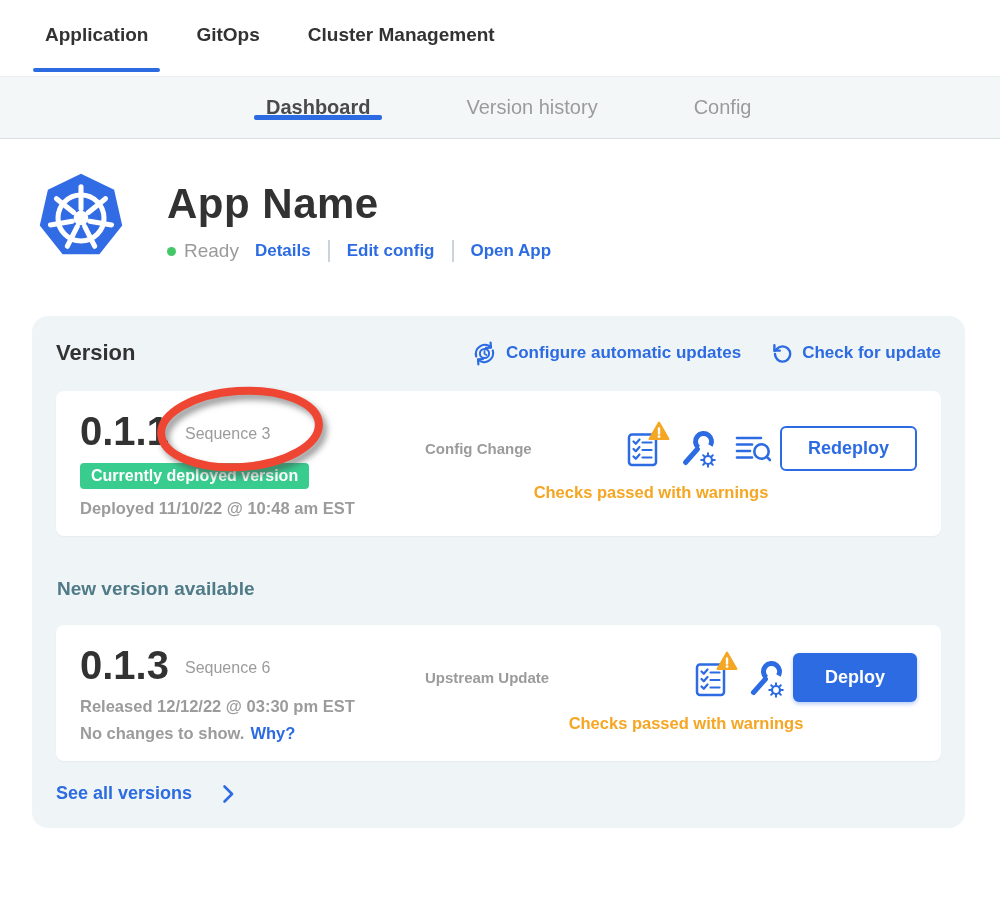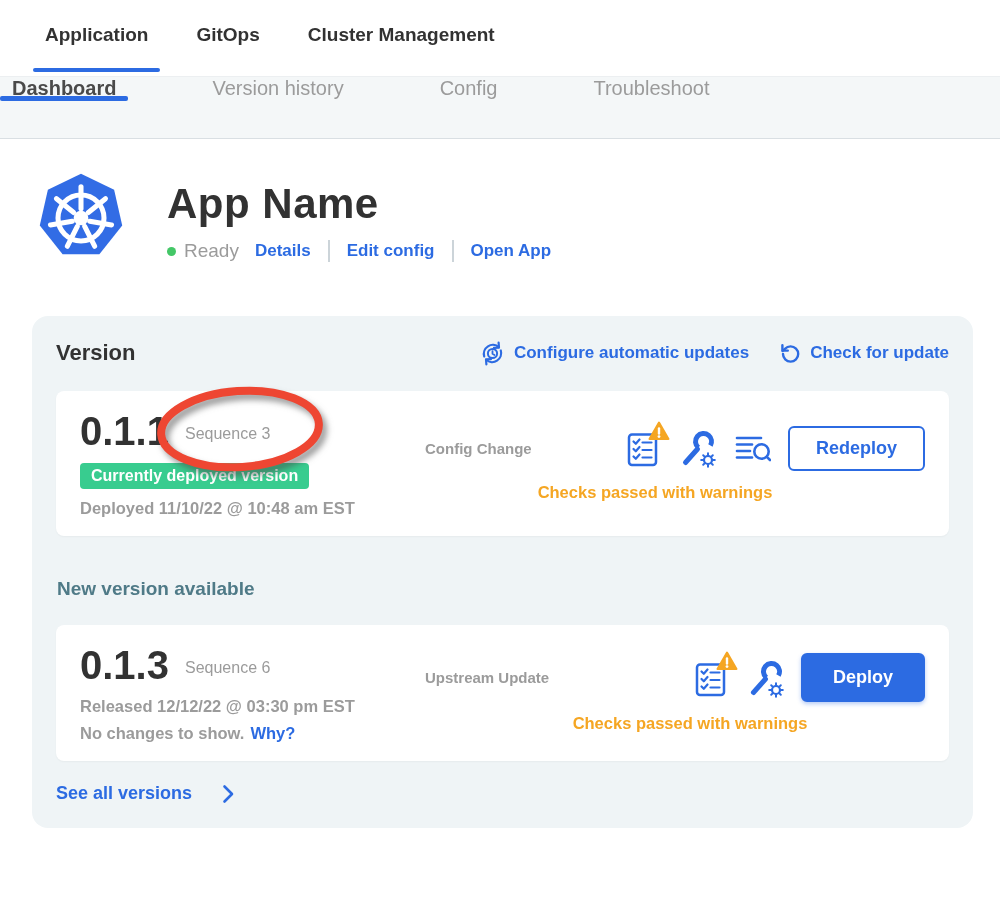--- a/index.html
+++ b/index.html
@@ -11,39 +11,39 @@
     -webkit-font-smoothing:antialiased;
   }
   
   .top-nav{display:flex;align-items:stretch;height:76px;padding-left:33px;background:#fff;}
   .top-tab{position:relative;display:flex;align-items:center;padding:0 12px;margin-right:24px;
     font-size:19px;font-weight:700;color:#323232;cursor:pointer;justify-content:flex-end;}
   .top-tab .lbl{padding-bottom:6px;}
   .top-tab.active::after{content:"";position:absolute;left:0;right:0;bottom:4px;height:4px;
     background:var(--accent);border-radius:2px;}
   
-  .sub-nav{display:flex;align-items:flex-start;height:61px;background:#f4f7f8;
-    border-top:1px solid #eceff1;border-bottom:1px solid #d9dfe3;}
+  .sub-nav{display:flex;align-items:center;height:61px;background:#f4f7f8;
+    border-top:1px solid #eceff1;border-bottom:1px solid #d9dfe3;padding-left:254px;}
   .sub-tab{position:relative;display:flex;align-items:center;padding:0 12px;margin-right:72px;
     font-size:20px;font-weight:500;color:#9b9b9b;white-space:nowrap;cursor:pointer;}
   .sub-tab.active{color:#4a4a4a;font-weight:700;}
   .sub-tab.active::after{content:"";position:absolute;left:0;right:0;bottom:-1px;height:5px;
     background:var(--accent);border-radius:2px;}
   
   .app-header{display:flex;align-items:flex-start;margin:33px 0 0 35px;}
   .k8s-logo{width:92px;height:92px;flex:0 0 auto;}
   .app-header-text{margin-left:40px;padding-top:8px;}
   .app-title{margin:0;font-size:42px;font-weight:700;color:#323232;letter-spacing:0.5px;}
   .status-row{display:flex;align-items:center;margin-top:12px;}
   .status-dot{width:9px;height:9px;border-radius:50%;background:var(--ready-green);margin-right:8px;}
   .status-label{font-size:19px;font-weight:500;color:#9b9b9b;margin-right:16px;}
   .hdr-link{font-size:17px;font-weight:700;color:var(--accent);text-decoration:none;cursor:pointer;}
   .pipe{width:2px;height:22px;background:#ccd4d9;margin:0 17px;}
   
-  .version-panel{position:relative;margin:52px 27px 0 32px;background:#eff4f6;border-radius:16px;
+  .version-panel{position:relative;margin:52px 35px 0 32px;background:#eff4f6;border-radius:16px;
     padding:24px 24px 24px 24px;}
   .panel-header{display:flex;align-items:center;}
   .panel-title{margin:0;font-size:22px;font-weight:700;color:#323232;flex:0 0 auto;}
   .panel-actions{margin-left:auto;display:flex;align-items:center;}
   .panel-action{display:flex;align-items:center;cursor:pointer;margin-left:30px;}
   .panel-action svg{margin-right:9px;}
   .panel-action .lbl{font-size:17px;font-weight:700;color:var(--accent);}
   
   .version-card{position:relative;display:flex;background:#fff;border-radius:8px;
     padding:18px 24px;margin-top:25px;box-shadow:0 1px 2px rgba(0,0,0,0.04);}
@@ -105,23 +105,20 @@
 <nav class="sub-nav">
   <div class="sub-tab active">
     <span>Dashboard</span>
   </div>
   <div class="sub-tab">
     <span>Version history</span>
   </div>
   <div class="sub-tab">
     <span>Config</span>
   </div>
-  <div class="sub-tab">
-    <span>Troubleshoot</span>
-  </div>
 </nav>
 
 <header class="app-header">
   <svg class="k8s-logo" viewBox="0 0 100 100">
     <polygon points="50,2 86,19.3 94.8,58.2 70,89.4 30,89.4 5.2,58.2 14,19.3" fill="#326ce5"></polygon>
     <g stroke="#ffffff" stroke-width="5.5" stroke-linecap="round">
       <circle cx="50" cy="50" r="25" fill="none"></circle>
       <line x1="50" y1="16" x2="50" y2="40"></line>
       <line x1="76.6" y1="29" x2="58" y2="44"></line>
       <line x1="83.2" y1="57.5" x2="59.5" y2="53.5"></line>

